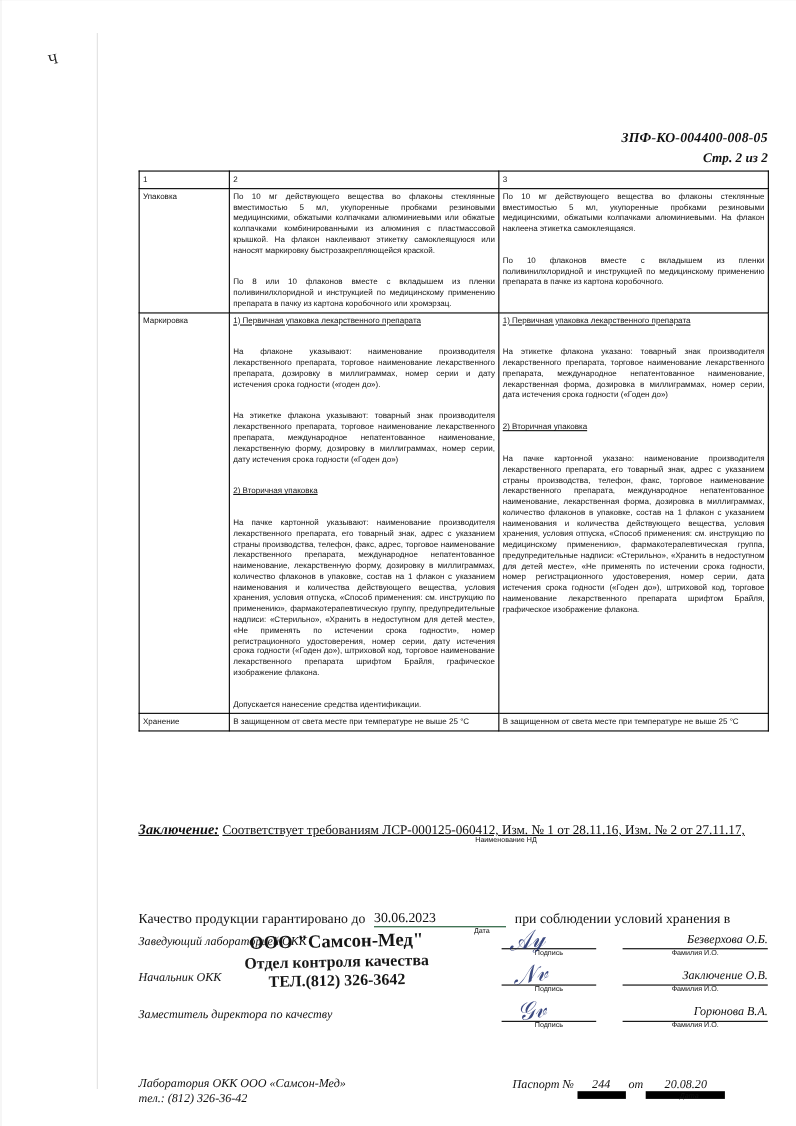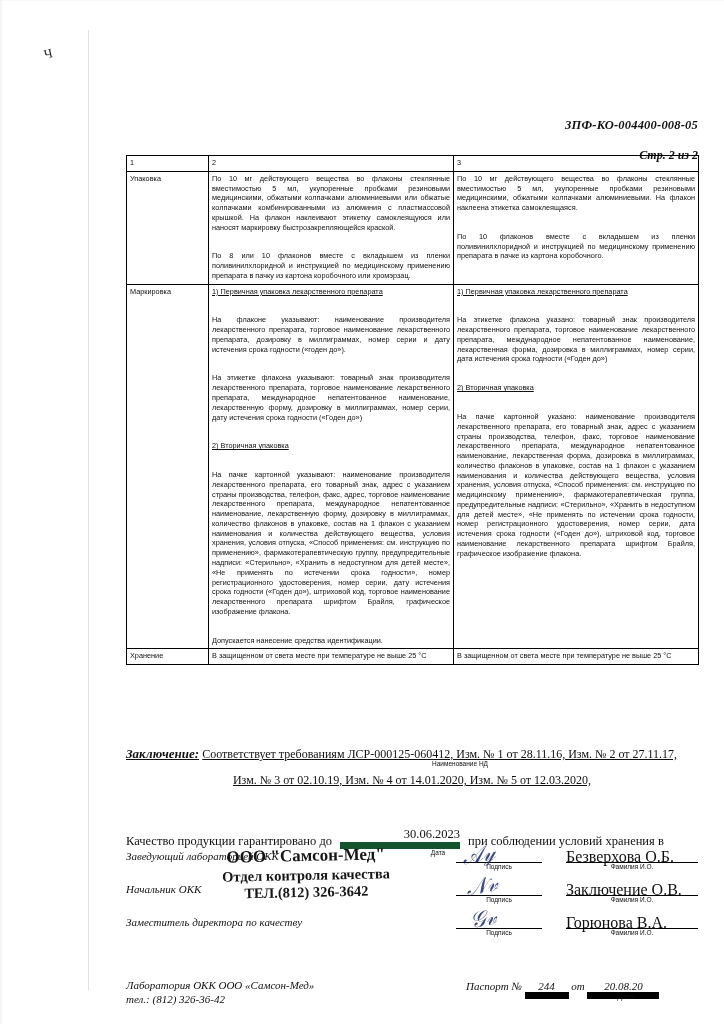--- a/index.html
+++ b/index.html
@@ -44,21 +44,20 @@
     letter-spacing: 0.2px;
   }
   .doc-page {
     position: absolute;
     right: 26px;
     top: 136px;
     text-align: right;
     font-style: italic;
     font-weight: bold;
     font-size: 12px;
-    margin-top: 12px;
   }
 
   
   table.maintable {
     position: absolute;
     left: 126px;
     top: 155px;
     width: 572px;
     border-collapse: collapse;
     table-layout: fixed;
@@ -137,22 +136,22 @@
     font-size: 12.5px;
   }
   .qual .row {
     display: flex;
     align-items: flex-end;
     margin-top: 48px;
   }
   .qual .date-slot {
     display: inline-block;
     min-width: 120px;
-    text-align: right;
-    border-bottom: 7px solid #14532d;
+    text-align: left;
+    border-bottom: 1px solid #14532d;
     margin: 0 8px;
     font-size: 12.5px;
   }
   .date-sub {
     font-size: 6.5px;
     text-align: center;
     width: 120px;
     margin-left: 252px;
     margin-top: 0px;
     font-family: "Liberation Sans", sans-serif;
@@ -201,22 +200,23 @@
     font-family: "Liberation Sans", sans-serif;
     text-align: center;
   }
   .cap-mid { left: 330px; width: 86px; }
   .cap-right { left: 440px; width: 132px; }
   .signame {
     position: absolute;
     top: 0px;
     left: 440px;
     width: 132px;
-    text-align: left;
-    font-size: 16px;
+    text-align: right;
+    font-style: italic;
+    font-size: 11px;
   }
   .scribble {
     position: absolute;
     font-family: "Liberation Serif", serif;
     color: #1b2b6b;
     font-size: 22px;
     font-style: italic;
     transform: rotate(-9deg);
     opacity: 0.85;
     pointer-events: none;
@@ -350,21 +350,20 @@
       </tr>
     </tbody>
   </table>
 
   <div class="concl">
     <div class="line1">
       <span class="concl-label">Заключение:</span>
       <span class="concl-text">Соответствует требованиям ЛСР-000125-060412, Изм. № 1 от 28.11.16, Изм. № 2 от 27.11.17,</span>
     </div>
     <div class="tiny-caption">Наименование НД</div>
-    <div class="line2">Изм. № 3 от 02.10.19, Изм. № 4 от 14.01.2020, Изм. № 5 от 12.03.2020,</div>
   </div>
 
   <div class="qual">
     <div class="row">
       <span>Качество продукции гарантировано до</span>
       <span class="date-slot">30.06.2023</span>
       <span>при соблюдении условий хранения в</span>
     </div>
     <div class="date-sub">Дата</div>
   </div>

